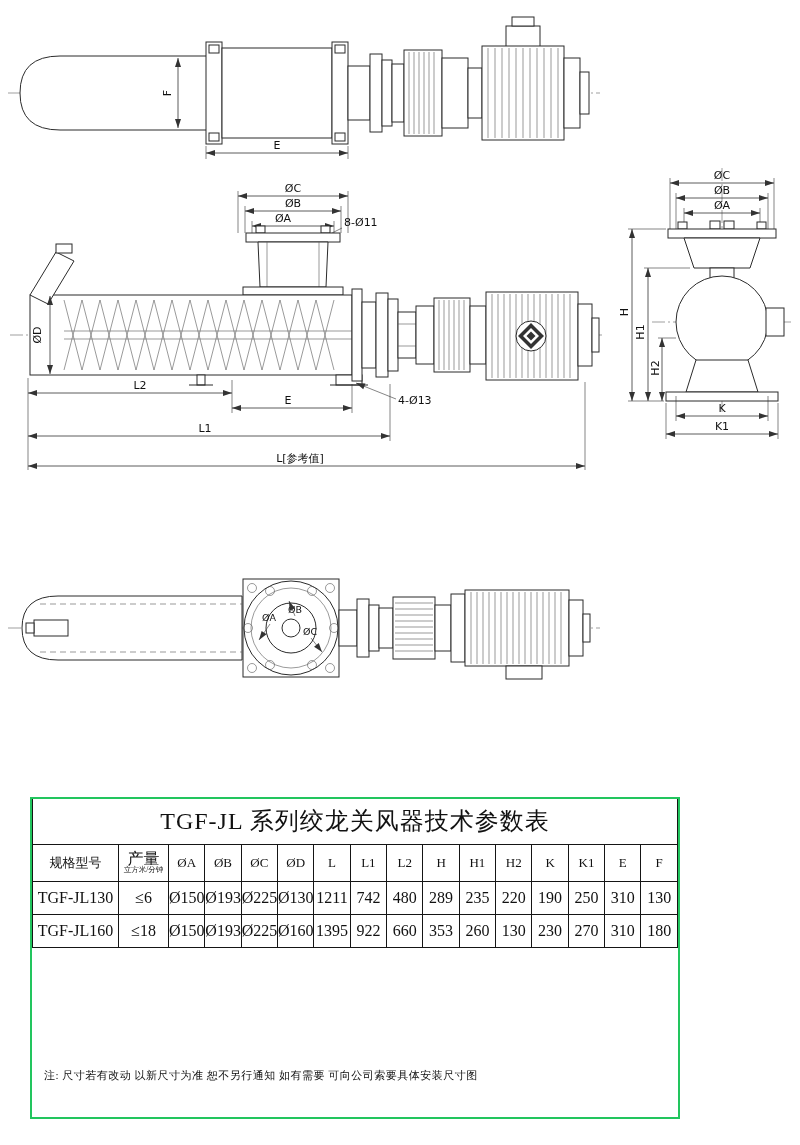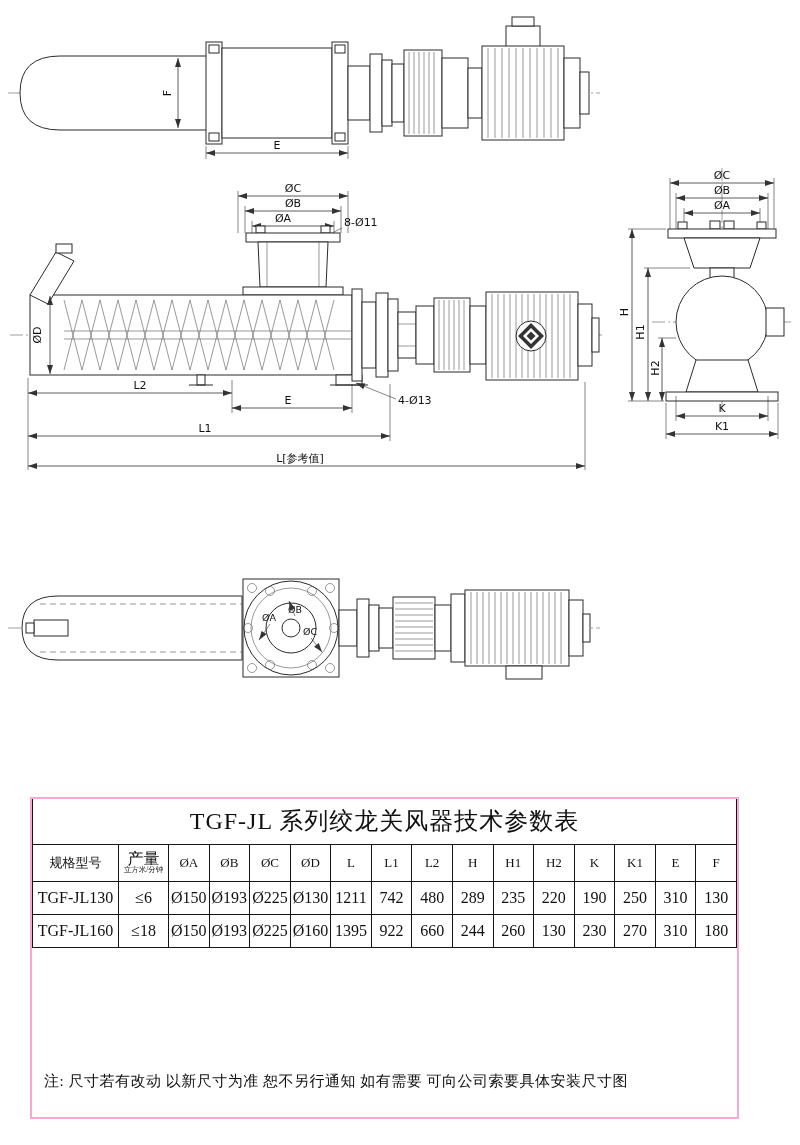--- a/index.html
+++ b/index.html
@@ -8,29 +8,29 @@
        font-family:"Liberation Serif","DejaVu Serif",serif;color:#111;overflow:hidden}
   #drawing{position:absolute;left:0;top:0}
   svg text{font-family:"DejaVu Sans","Liberation Sans",sans-serif;font-size:11px;fill:#111}
   svg text.sm{font-size:9.5px}
   .ln{stroke:#2b2b2b;fill:none;stroke-width:1}
   .fw{stroke:#2b2b2b;fill:#fff;stroke-width:1}
   .thin{stroke:#555;fill:none;stroke-width:.6}
   .cl{stroke:#777;fill:none;stroke-width:.7;stroke-dasharray:13 3 2 3}
   .dim{stroke:#333;fill:none;stroke-width:.8}
   .ext{stroke:#333;fill:none;stroke-width:.6}
-  #sheet{position:absolute;left:30px;top:797px;width:709px;height:322px;border:2px solid #f9a8d4}
+  #sheet{position:absolute;left:30px;top:797px;width:650px;height:322px;border:2px solid #22c55e}
   #params{width:100%;border-collapse:collapse;table-layout:fixed}
   #params td{border:1px solid #151515;text-align:center;vertical-align:middle;padding:0;font-size:16px}
   #params td.ttl{font-size:24px;height:45px;letter-spacing:1px;border-top:none}
   #params td.hd{height:37px;font-size:13px}
   #params td.cap .capmain{font-size:16px;line-height:13px}
   #params td.cap .sub{font-size:7.5px;line-height:9px;white-space:nowrap}
   #params tr.dr td{height:33px}
-  #note{position:absolute;left:12px;bottom:26px;font-size:15px;letter-spacing:.5px}
+  #note{position:absolute;left:12px;bottom:34px;font-size:11px;letter-spacing:.5px}
 </style>
 </head>
 <body>
 
 <svg id="drawing" width="800" height="780" viewBox="0 0 800 780">
   <defs>
     <marker id="mE" markerWidth="12" markerHeight="8" refX="10" refY="4" orient="auto" markerUnits="userSpaceOnUse">
       <path d="M1,1 L10,4 L1,7 Z" fill="#333"></path>
     </marker>
     <marker id="mS" markerWidth="12" markerHeight="8" refX="2" refY="4" orient="auto" markerUnits="userSpaceOnUse">
@@ -311,21 +311,21 @@
     <tr class="dr">
       <td>TGF-JL160</td>
       <td>≤18</td>
       <td>Ø150</td>
       <td>Ø193</td>
       <td>Ø225</td>
       <td>Ø160</td>
       <td>1395</td>
       <td>922</td>
       <td>660</td>
-      <td>244</td>
+      <td>353</td>
       <td>260</td>
       <td>130</td>
       <td>230</td>
       <td>270</td>
       <td>310</td>
       <td>180</td>
     </tr>
   </tbody>
     </table>
   <div id="note">注: 尺寸若有改动 以新尺寸为准 恕不另行通知 如有需要 可向公司索要具体安装尺寸图</div>

